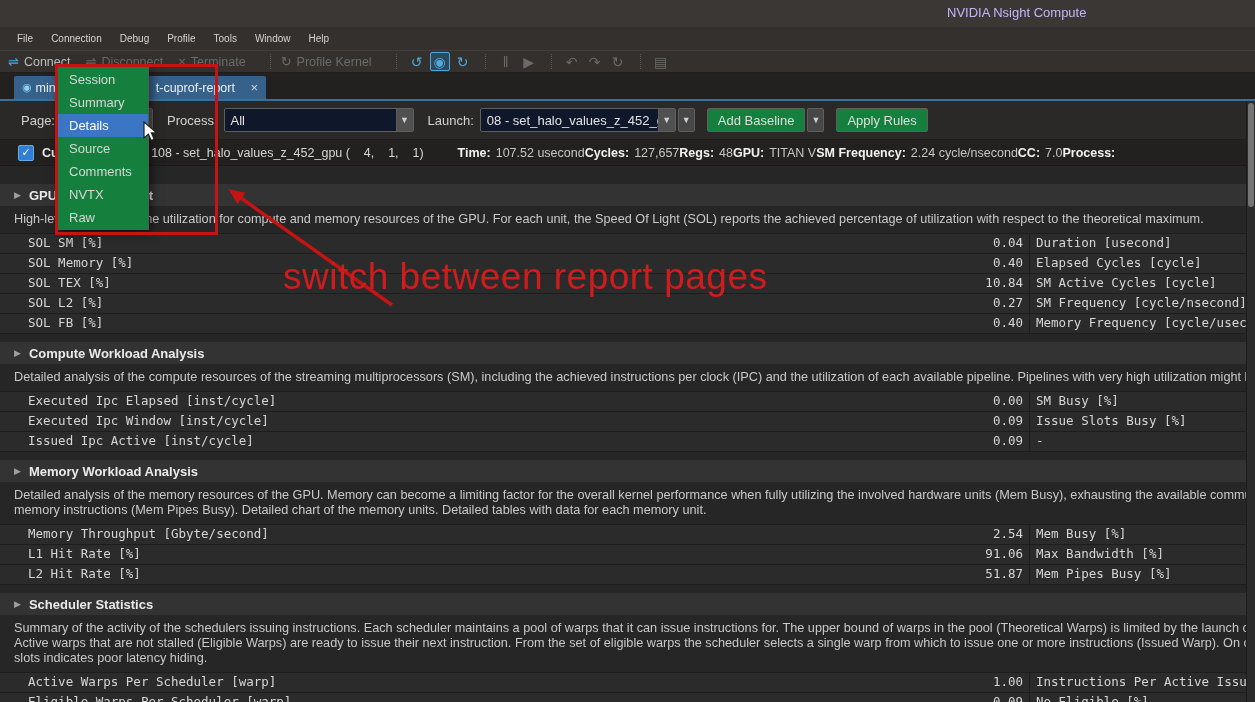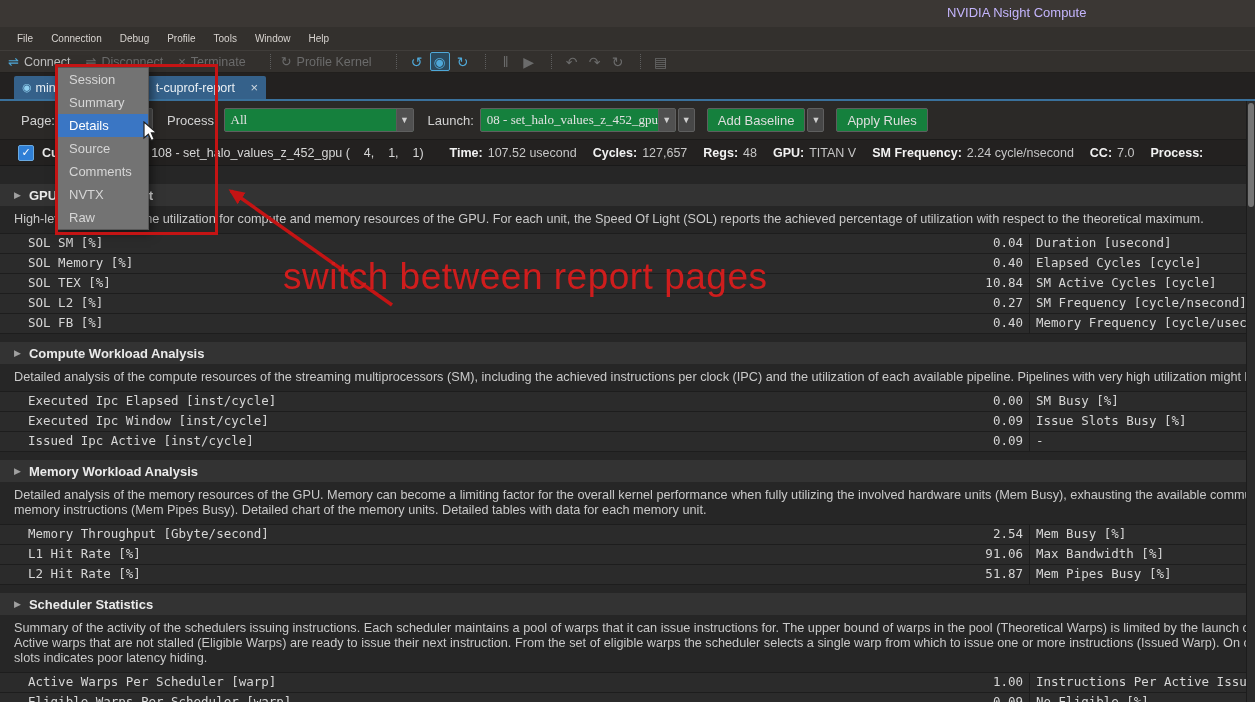--- a/index.html
+++ b/index.html
@@ -38,40 +38,40 @@
        font-size:12.5px;border-radius:2px 2px 0 0;}
   .tab-icon{color:#8fd0f0;font-size:11px;margin-right:4px;}
   .tab-spacer{flex:0 0 100px;}
   .tab-close{margin-left:auto;color:#cfd8df;font-size:13px;}
 
   
   .pagerow{position:absolute;left:0;top:101px;width:100%;height:39px;background:#2b2927;
            border-bottom:1px solid #1c1b1a;display:flex;align-items:center;padding-left:21px;
            box-sizing:border-box;font-size:13px;color:#d2d2d2;}
   .lbl{margin-right:6px;white-space:nowrap;}
-  .combo{height:24px;background:#15803d;border:1px solid #5f5f5f;border-radius:2px;
-         display:flex;align-items:center;box-sizing:border-box;color:#e2e2e2;font-family:Liberation Serif, serif;}
+  .combo{height:24px;background:#0f172a;border:1px solid #5f5f5f;border-radius:2px;
+         display:flex;align-items:center;box-sizing:border-box;color:#e2e2e2;}
   .combo .cv{padding:0 6px;white-space:nowrap;overflow:hidden;flex:1;}
   .combo .ca{width:16px;align-self:stretch;display:flex;align-items:center;justify-content:center;
              font-size:9px;color:#cfcfcf;border-left:1px solid #5a5a5a;background:#505050;}
   .sqbtn{width:17px;height:24px;margin-left:2px;background:#474747;border:1px solid #5f5f5f;
          border-radius:2px;display:flex;align-items:center;justify-content:center;font-size:9px;
          color:#cfcfcf;box-sizing:border-box;}
   .btn{height:24px;background:#15803d;border:1px solid #5e5e5e;border-radius:2px;padding:0 10px;
        display:flex;align-items:center;color:#dedede;box-sizing:border-box;white-space:nowrap;}
 
   
   .kernelrow{position:absolute;left:0;top:140px;width:100%;height:26px;background:#232120;
              border-bottom:1px solid #191919;display:flex;align-items:center;padding-left:18px;
              box-sizing:border-box;font-size:12.5px;color:#cccccc;white-space:nowrap;overflow:hidden;}
   .kcheck{flex:0 0 auto;width:14px;height:14px;background:#2f7fd6;border:1px solid #6aa9e0;
           border-radius:2px;color:#fff;font-size:11px;line-height:13px;text-align:center;}
   .kcurrent{font-weight:bold;color:#e8e8e8;margin-left:8px;}
   .kname{margin-left:64px;white-space:pre;color:#d6d6d6;}
-  .kstats{display:flex;margin-left:26px;gap:16px;}
+  .kstats{display:flex;margin-left:34px;gap:0;}
   .kstat{display:flex;gap:5px;}
   .kstat b{color:#f2f2f2;font-weight:bold;}
   .kstat span{color:#c6c6c6;}
 
   
   .report{position:absolute;left:0;top:166px;right:9px;bottom:0;background:#262626;
           padding-top:18px;overflow:hidden;box-sizing:border-box;}
   .rsec{margin-bottom:8px;}
   .rsec-header{height:22px;background:#333333;display:flex;align-items:center;gap:8px;
                padding-left:14px;margin-bottom:6px;}
@@ -88,21 +88,21 @@
   .mval{position:absolute;left:850px;width:173px;text-align:right;}
   .m2{position:absolute;left:1036px;white-space:nowrap;}
 
   
   .scrollbar{position:absolute;right:0;top:101px;bottom:0;width:9px;background:#2b2b2b;
              border-left:1px solid #1c1c1c;box-sizing:border-box;}
   .scroll-thumb{position:absolute;left:1px;right:1px;top:2px;height:104px;background:#757575;
                 border-radius:3px;}
 
   
-  .page-menu{position:absolute;left:57px;top:67px;width:90px;background:#737373;
+  .page-menu{position:absolute;left:57px;top:67px;width:90px;background:#15803d;
              border:1px solid #585858;box-shadow:2px 3px 10px rgba(0,0,0,.55);z-index:40;}
   .pm-item{height:23px;line-height:23px;padding-left:11px;font-size:13px;color:#d6d6d6;}
   .pm-item.sel{background:#3a76c4;color:#ffffff;}
 
   
   .red-rect{position:absolute;left:55px;top:64px;width:163px;height:171px;border:3px solid #c41414;
             box-sizing:border-box;z-index:50;pointer-events:none;}
   .red-arrow{position:absolute;left:0;top:0;width:1255px;height:702px;z-index:55;pointer-events:none;}
   .red-note{position:absolute;left:283px;top:256px;font-size:37px;color:#cf1d1d;letter-spacing:.5px;
             z-index:60;white-space:nowrap;pointer-events:none;}

